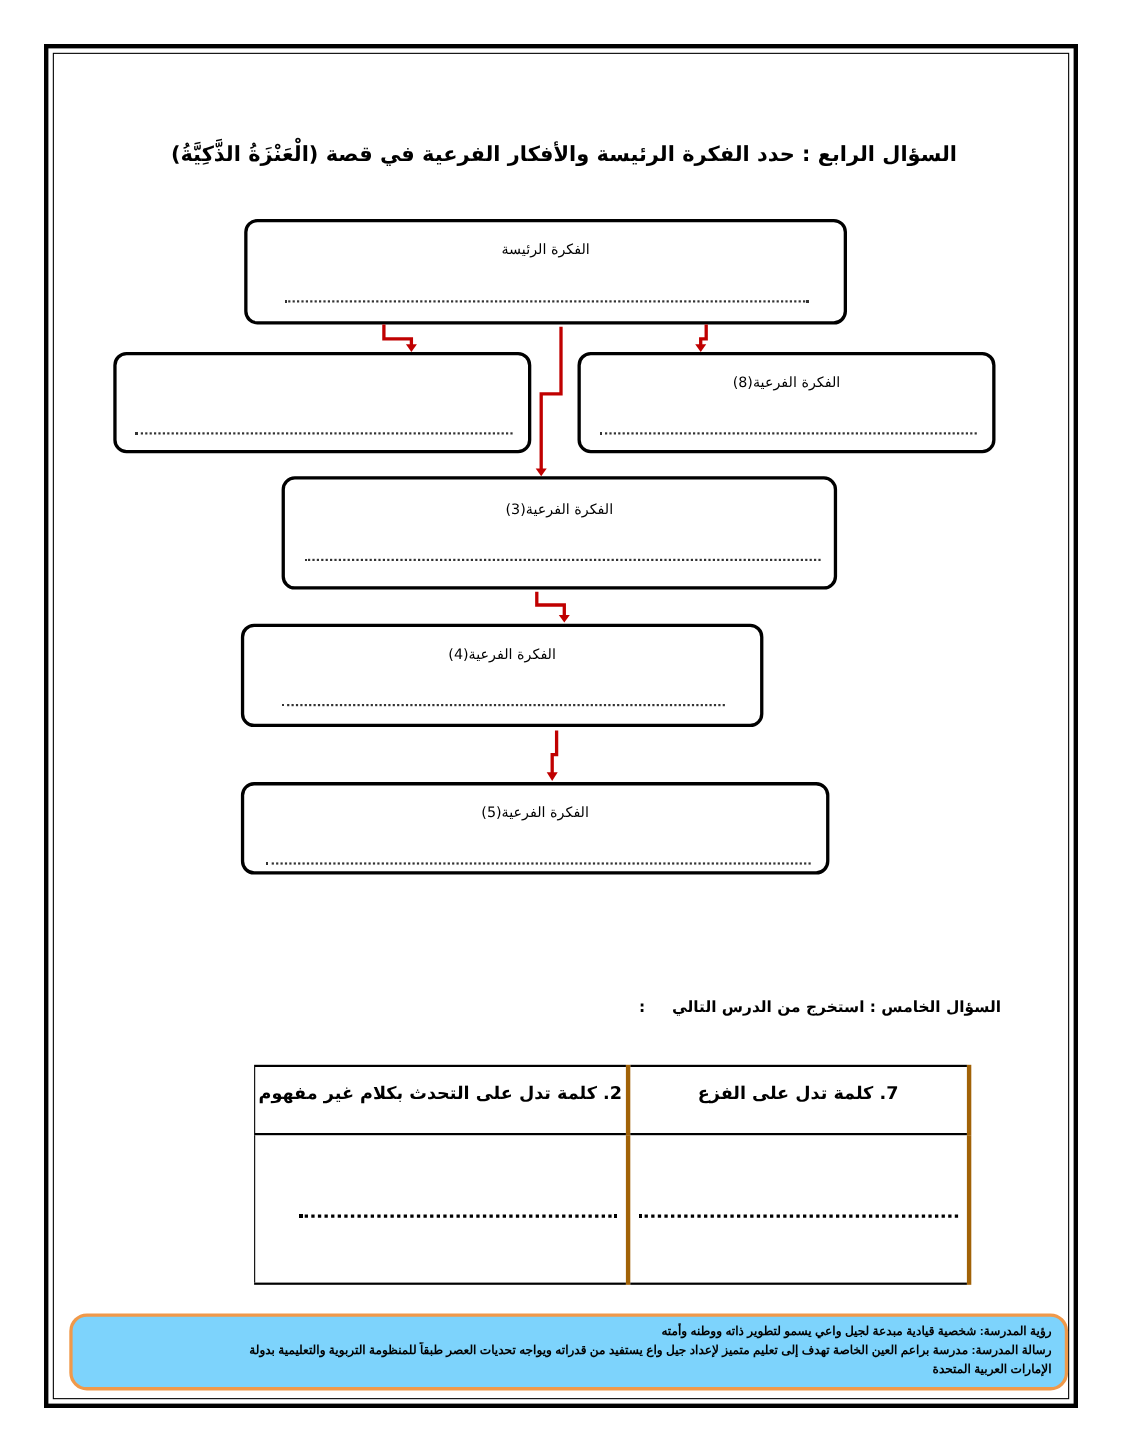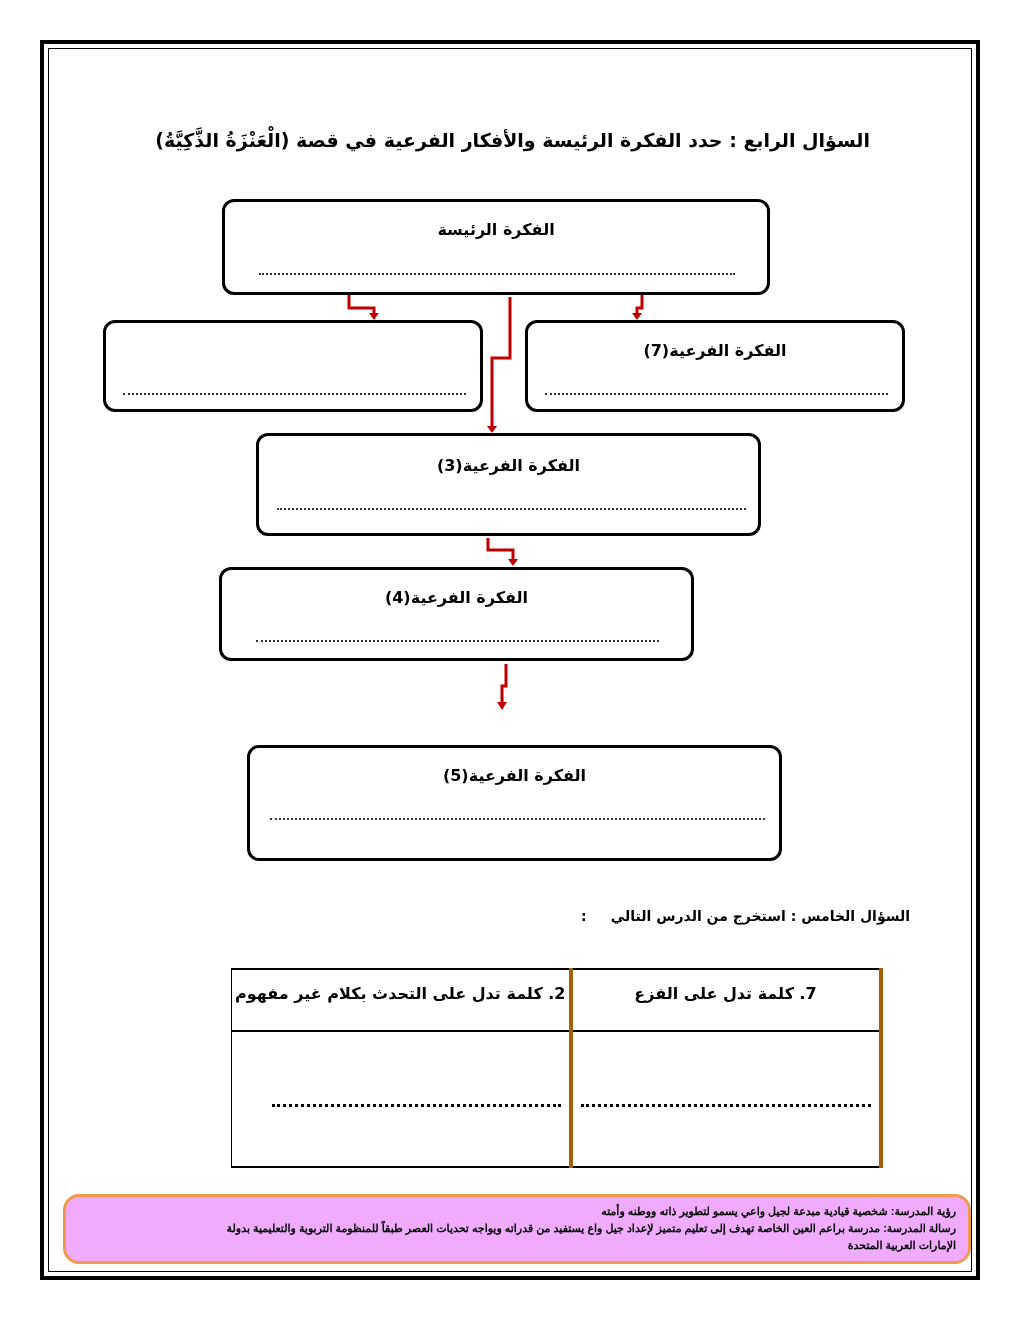--- a/index.html
+++ b/index.html
@@ -8,74 +8,74 @@
     .frame-outer { position: absolute; left: 40px; top: 40px; width: 932px; height: 1232px;
                    border: 4px solid #000; }
     .frame-inner { position: absolute; left: 48px; top: 48px; width: 922px; height: 1222px;
                    border: 1px solid #000; }
     .q4-title { position: absolute; left: 230px; top: 122px; width: 640px; height: 36px;
                 direction: rtl; text-align: center; font-size: 19px; font-weight: bold;
                 line-height: 36px; white-space: nowrap; }
     .box { position: absolute; border: 3px solid #000; border-radius: 12px; box-sizing: border-box;
            background: #fff; }
     .box-title { position: absolute; left: 0; right: 0; text-align: center; direction: rtl;
-                 font-size: 16px; font-weight: bold; white-space: nowrap; }
+                 font-size: 13px; font-weight: normal; white-space: nowrap; }
     .box-dots { position: absolute; border-top: 2px dotted #333; height: 0; }
     svg.arrows { position: absolute; left: 0; top: 0; width: 1020px; height: 1320px; pointer-events: none; }
     .q5-title { position: absolute; left: 520px; top: 898px; width: 390px; height: 36px;
                 direction: rtl; text-align: right; font-size: 14px; font-weight: bold; line-height: 36px;
                 white-space: pre; }
     table.q5 { position: absolute; left: 231px; top: 968px; width: 649px; height: 198px;
                border-collapse: collapse; direction: rtl; table-layout: fixed; }
     table.q5 th, table.q5 td { border-left: 1px solid #000; border-right: 4px solid #a16207; padding: 0; }
     table.q5 th { height: 62px; border-top: 2px solid #000; border-bottom: 2px solid #000;
                   font-size: 16px; font-weight: bold; text-align: center; vertical-align: top;
                   padding-top: 14px; box-sizing: border-box; }
     table.q5 td { height: 134px; border-bottom: 2px solid #000; vertical-align: middle; position: relative; }
     .cell-dots { position: absolute; top: 72px; border-top: 3px dotted #000; height: 0; }
     .footer-box { position: absolute; left: 63px; top: 1194px; width: 908px; height: 70px;
-                  border: 3px solid #f0994a; border-radius: 16px; box-sizing: border-box; background: #f0abfc; }
+                  border: 3px solid #f0994a; border-radius: 16px; box-sizing: border-box; background: #7dd3fc; }
     .footer-text { position: absolute; right: 12px; top: 6px; left: 10px; direction: rtl; text-align: right;
                    font-family: "Liberation Sans", sans-serif; font-size: 11px; font-weight: bold;
                    line-height: 17px; }
     .footer-text div { white-space: nowrap; overflow: hidden; }
   </style>
 </head>
 <body>
 
 <div class="frame-outer"></div>
 <div class="frame-inner"></div>
 
 <div class="q4-title">السؤال الرابع : حدد الفكرة الرئيسة والأفكار الفرعية في قصة (الْعَنْزَةُ الذَّكِيَّةُ)</div>
 
 <div class="box" style="left:222px; top:199px; width:548px; height:96px;">
   <div class="box-title" style="top:18px;">الفكرة الرئيسة</div>
   <div class="box-dots" style="left:34px; right:32px; top:71px;"></div>
 </div>
 
 <div class="box" style="left:525px; top:320px; width:380px; height:92px;">
-  <div class="box-title" style="top:18px;">الفكرة الفرعية(7)</div>
+  <div class="box-title" style="top:18px;">الفكرة الفرعية(8)</div>
   <div class="box-dots" style="left:17px; right:14px; top:70px;"></div>
 </div>
 
 <div class="box" style="left:103px; top:320px; width:380px; height:92px;">
   <div class="box-dots" style="left:17px; right:14px; top:70px;"></div>
 </div>
 
 <div class="box" style="left:256px; top:433px; width:505px; height:103px;">
   <div class="box-title" style="top:20px;">الفكرة الفرعية(3)</div>
   <div class="box-dots" style="left:18px; right:12px; top:72px;"></div>
 </div>
 
 <div class="box" style="left:219px; top:567px; width:475px; height:94px;">
   <div class="box-title" style="top:18px;">الفكرة الفرعية(4)</div>
   <div class="box-dots" style="left:34px; right:32px; top:70px;"></div>
 </div>
 
-<div class="box" style="left:219px; top:745px; width:535px; height:116px;margin-left:28px;">
+<div class="box" style="left:219px; top:711px; width:535px; height:84px;">
   <div class="box-title" style="top:18px;">الفكرة الفرعية(5)</div>
   <div class="box-dots" style="left:20px; right:14px; top:70px;"></div>
 </div>
 
 <svg class="arrows" viewBox="0 0 1020 1320">
   <g stroke="#c00000" stroke-width="3" fill="none">
 
     <polyline points="349,295 349,308 374,308 374,314"></polyline>
 
     <polyline points="642,295 642,308 637,308 637,314"></polyline>

